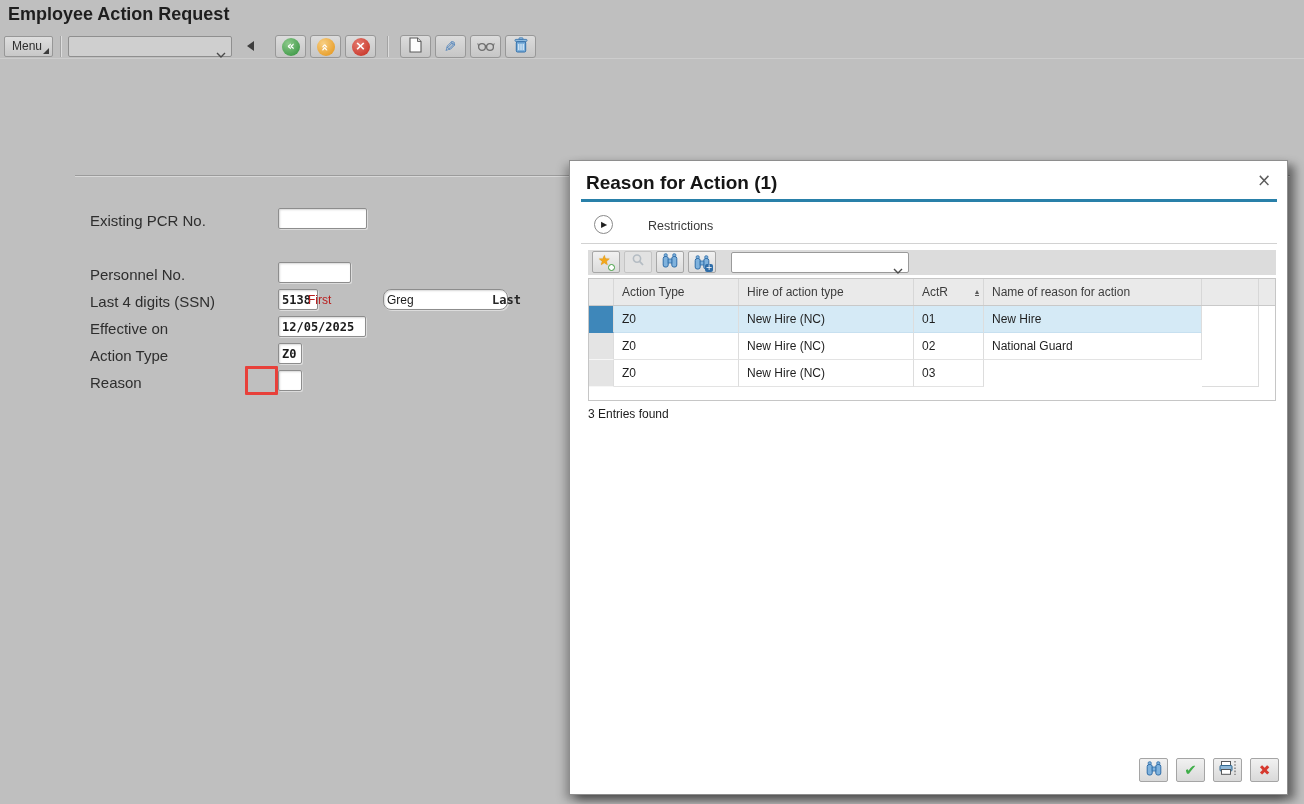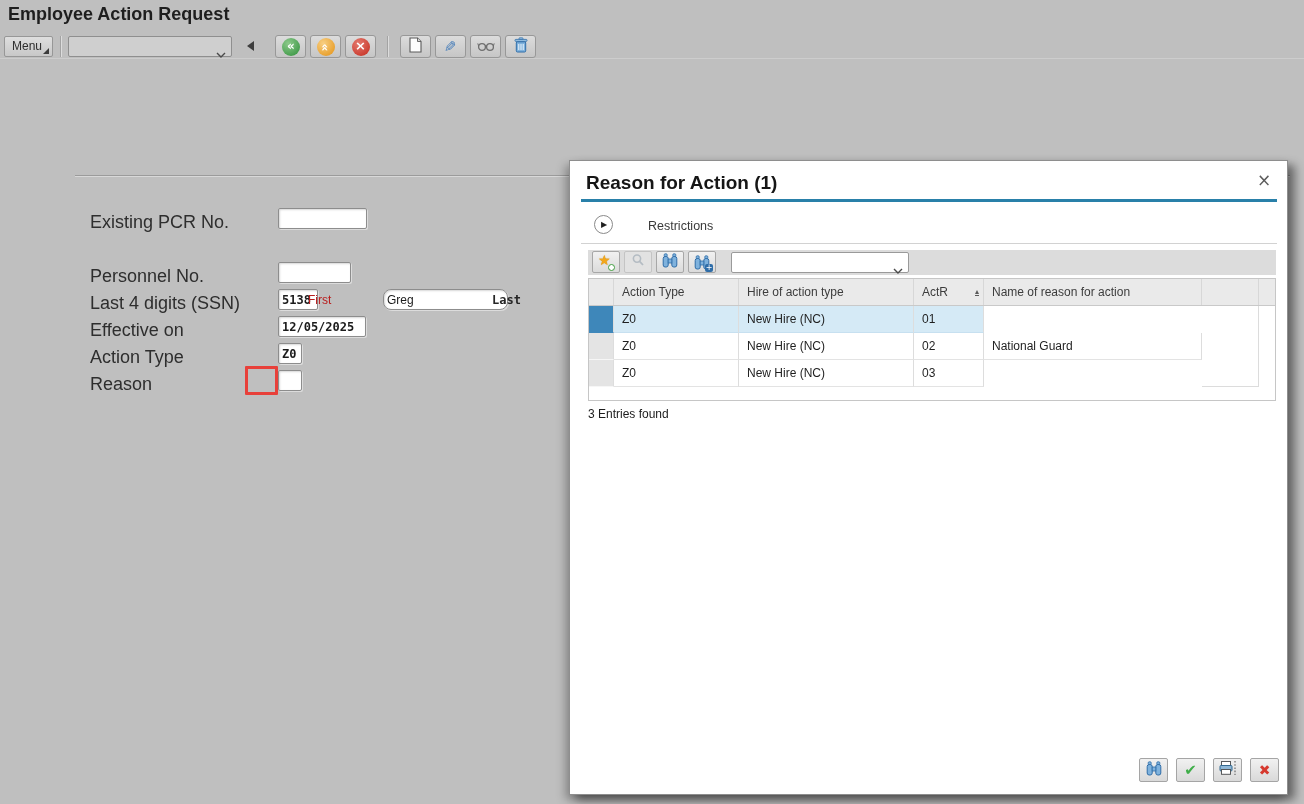--- a/index.html
+++ b/index.html
@@ -31,21 +31,21 @@
   .circle.orange { background:radial-gradient(circle at 35% 30%, #f8cf83, #e39112); }
   .circle.red { background:radial-gradient(circle at 35% 30%, #e4796e, #c32a1d); }
   .glyph-back { font-size:12px; letter-spacing:-1px; margin-top:-2px; }
   .glyph-up { font-size:12px; letter-spacing:-1px; transform:rotate(90deg); }
   .glyph-x { font-size:13px; margin-top:-2px; }
   .pencil { font-family:"DejaVu Sans", sans-serif; font-size:15px; color:#4c80ba; transform:scaleX(-1); }
 
   
   .hrule { position:absolute; left:75px; top:175px; width:1215px; height:2px;
     border-top:1px solid #9b9b9b; border-bottom:1px solid #d8d8d8; }
-  .lbl { position:absolute; left:90px; font-size:18px; color:#2e2e2e;text-align:center; }
+  .lbl { position:absolute; left:90px; font-size:15px; color:#2e2e2e;text-align:center; }
   .lbl-mid { position:absolute; font-size:12px; color:#b91c1c; }
   .lbl-mono { font-family:"DejaVu Sans Mono", monospace; font-weight:600; color:#262626; }
   .fld { position:absolute; height:21px; background:#ffffff; border:1px solid #8d8d8d; border-radius:2px;
     font:600 12px "DejaVu Sans Mono", monospace; color:#1b1b1b; padding:0 3px;
     box-shadow:inset 1px 1px 2px rgba(0,0,0,0.16), 1px 1px 0 rgba(255,255,255,0.45);margin-left:28px; }
   .fld.sans { font:12px "Liberation Sans", sans-serif; }
   .red-box { position:absolute; left:245px; top:366px; width:33px; height:29px;
     border:3px solid #e8403a; border-radius:1px; pointer-events:none; }
 
   
@@ -273,20 +273,21 @@
         <div class="h5"></div>
         <div class="h6"></div>
       </div>
       <div class="vh-body">
         <div class="vh-rows">
           <div class="vh-row sel">
             <div class="c0"></div>
             <div class="c1">Z0</div>
             <div class="c2">New Hire (NC)</div>
             <div class="c3">01</div>
+            <div class="c4">New Hire</div>
           </div>
           <div class="vh-row">
             <div class="c0"></div>
             <div class="c1">Z0</div>
             <div class="c2">New Hire (NC)</div>
             <div class="c3">02</div>
             <div class="c4">National Guard</div>
           </div>
           <div class="vh-row">
             <div class="c0"></div>

